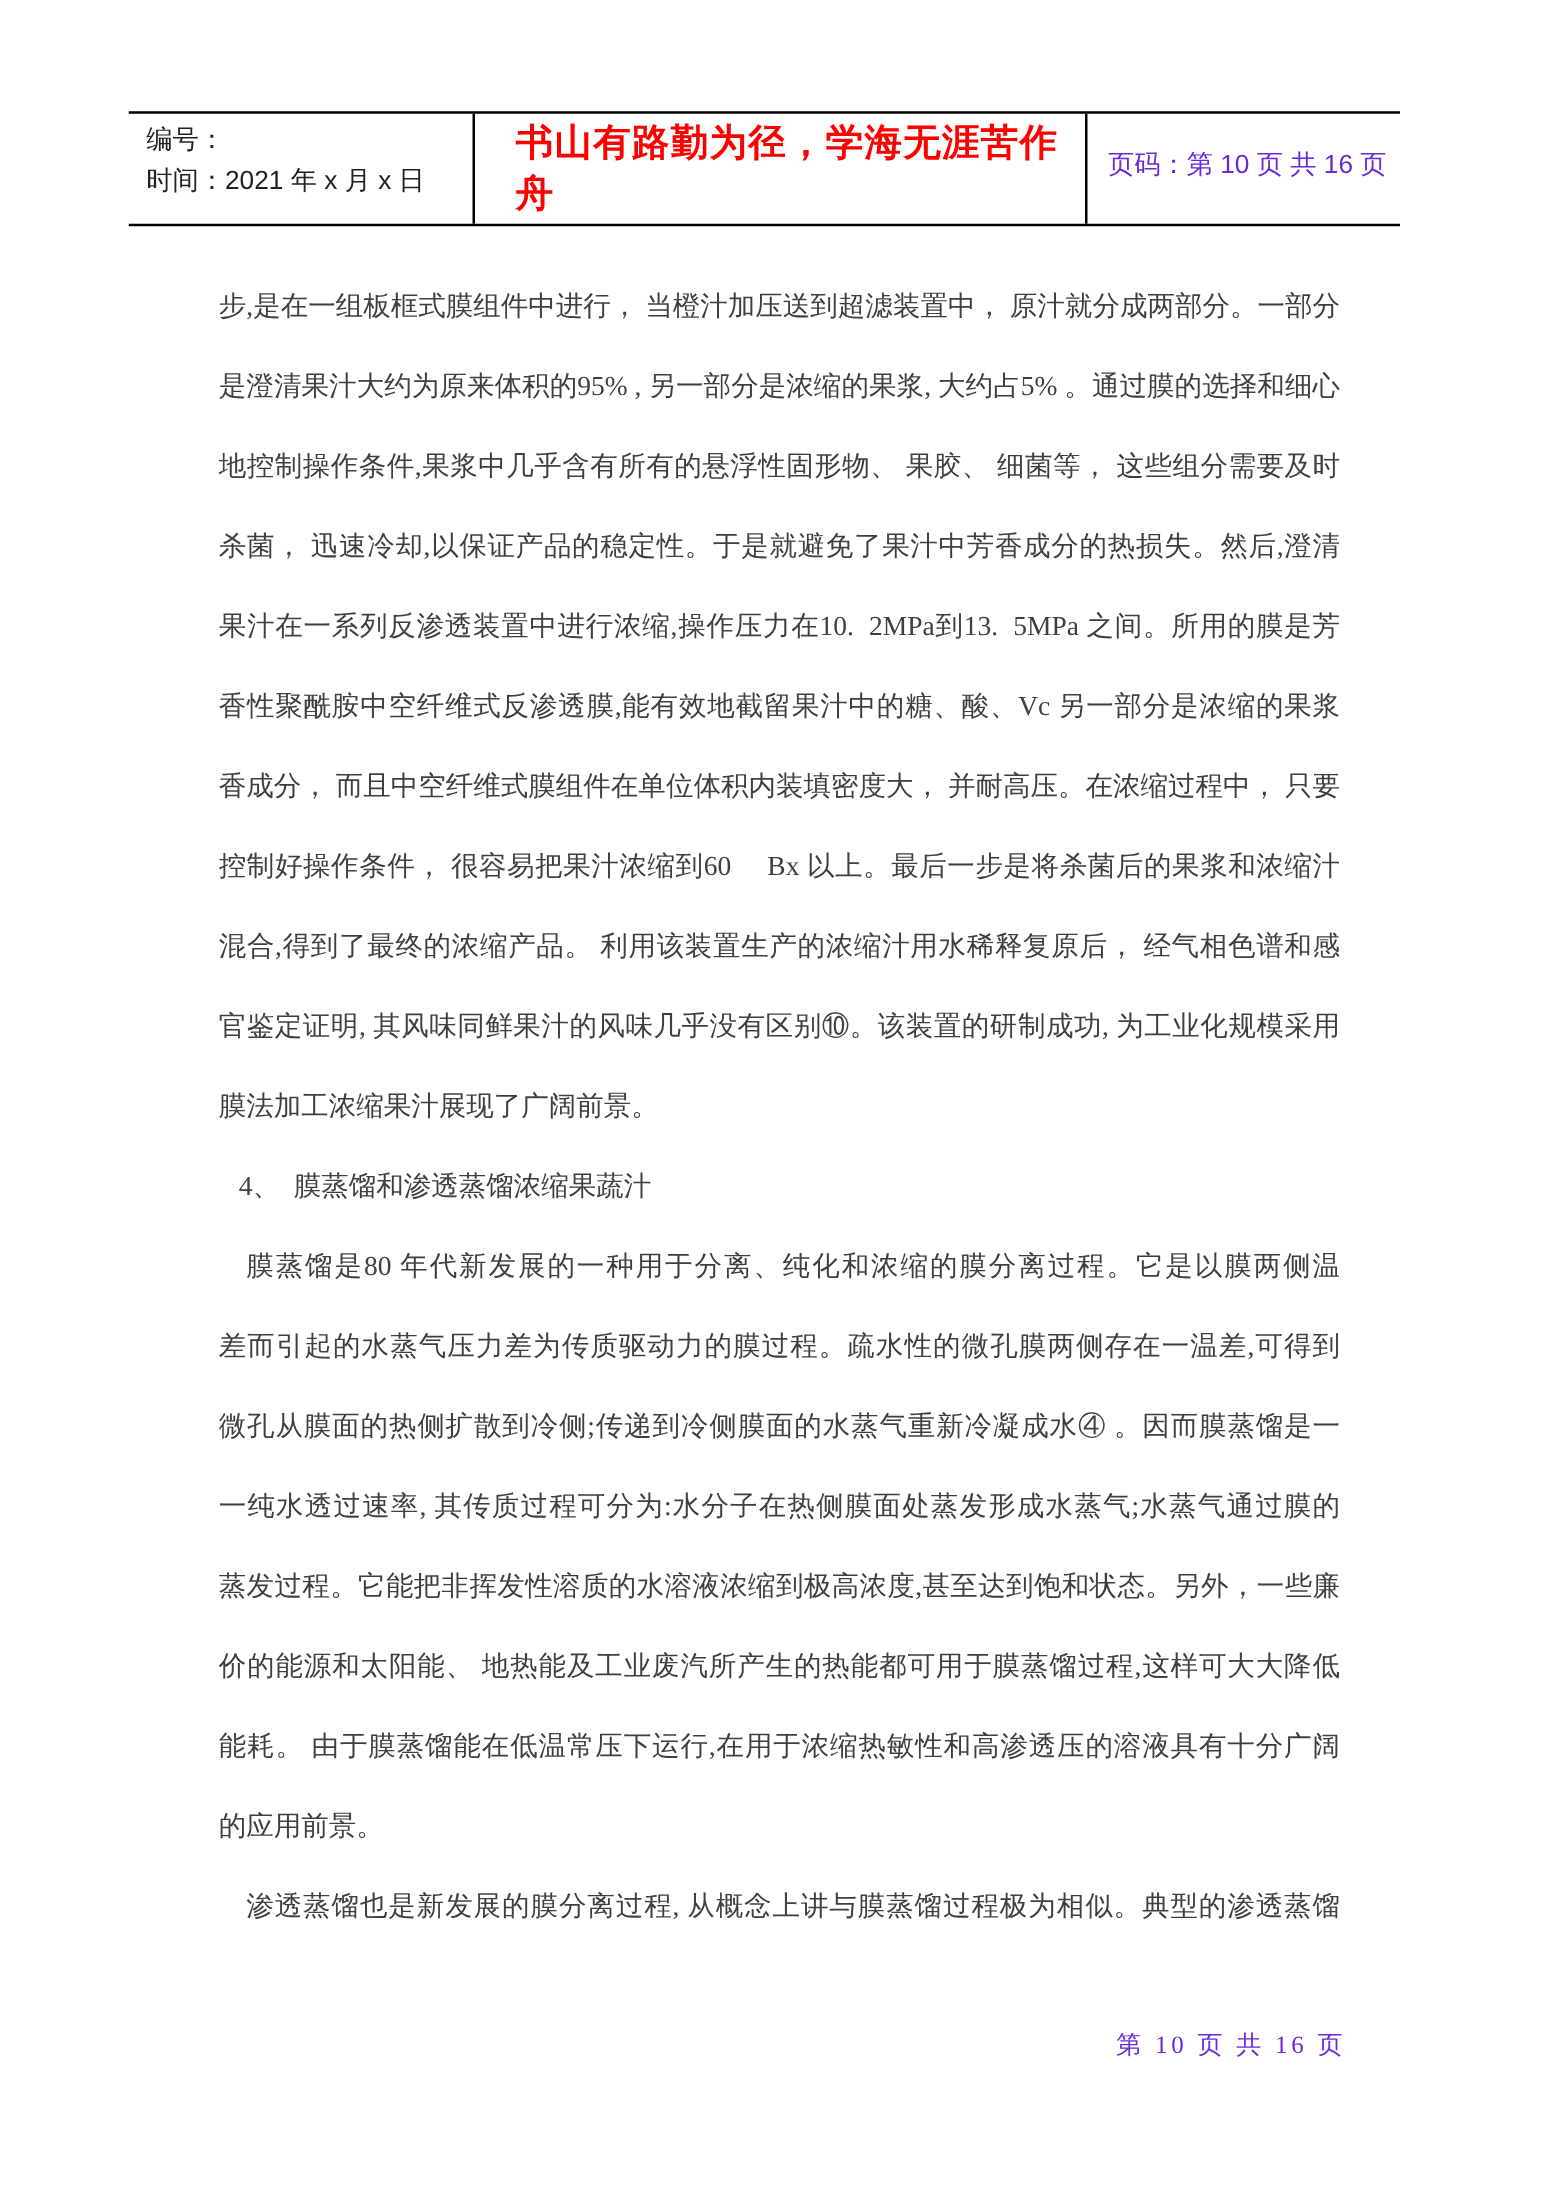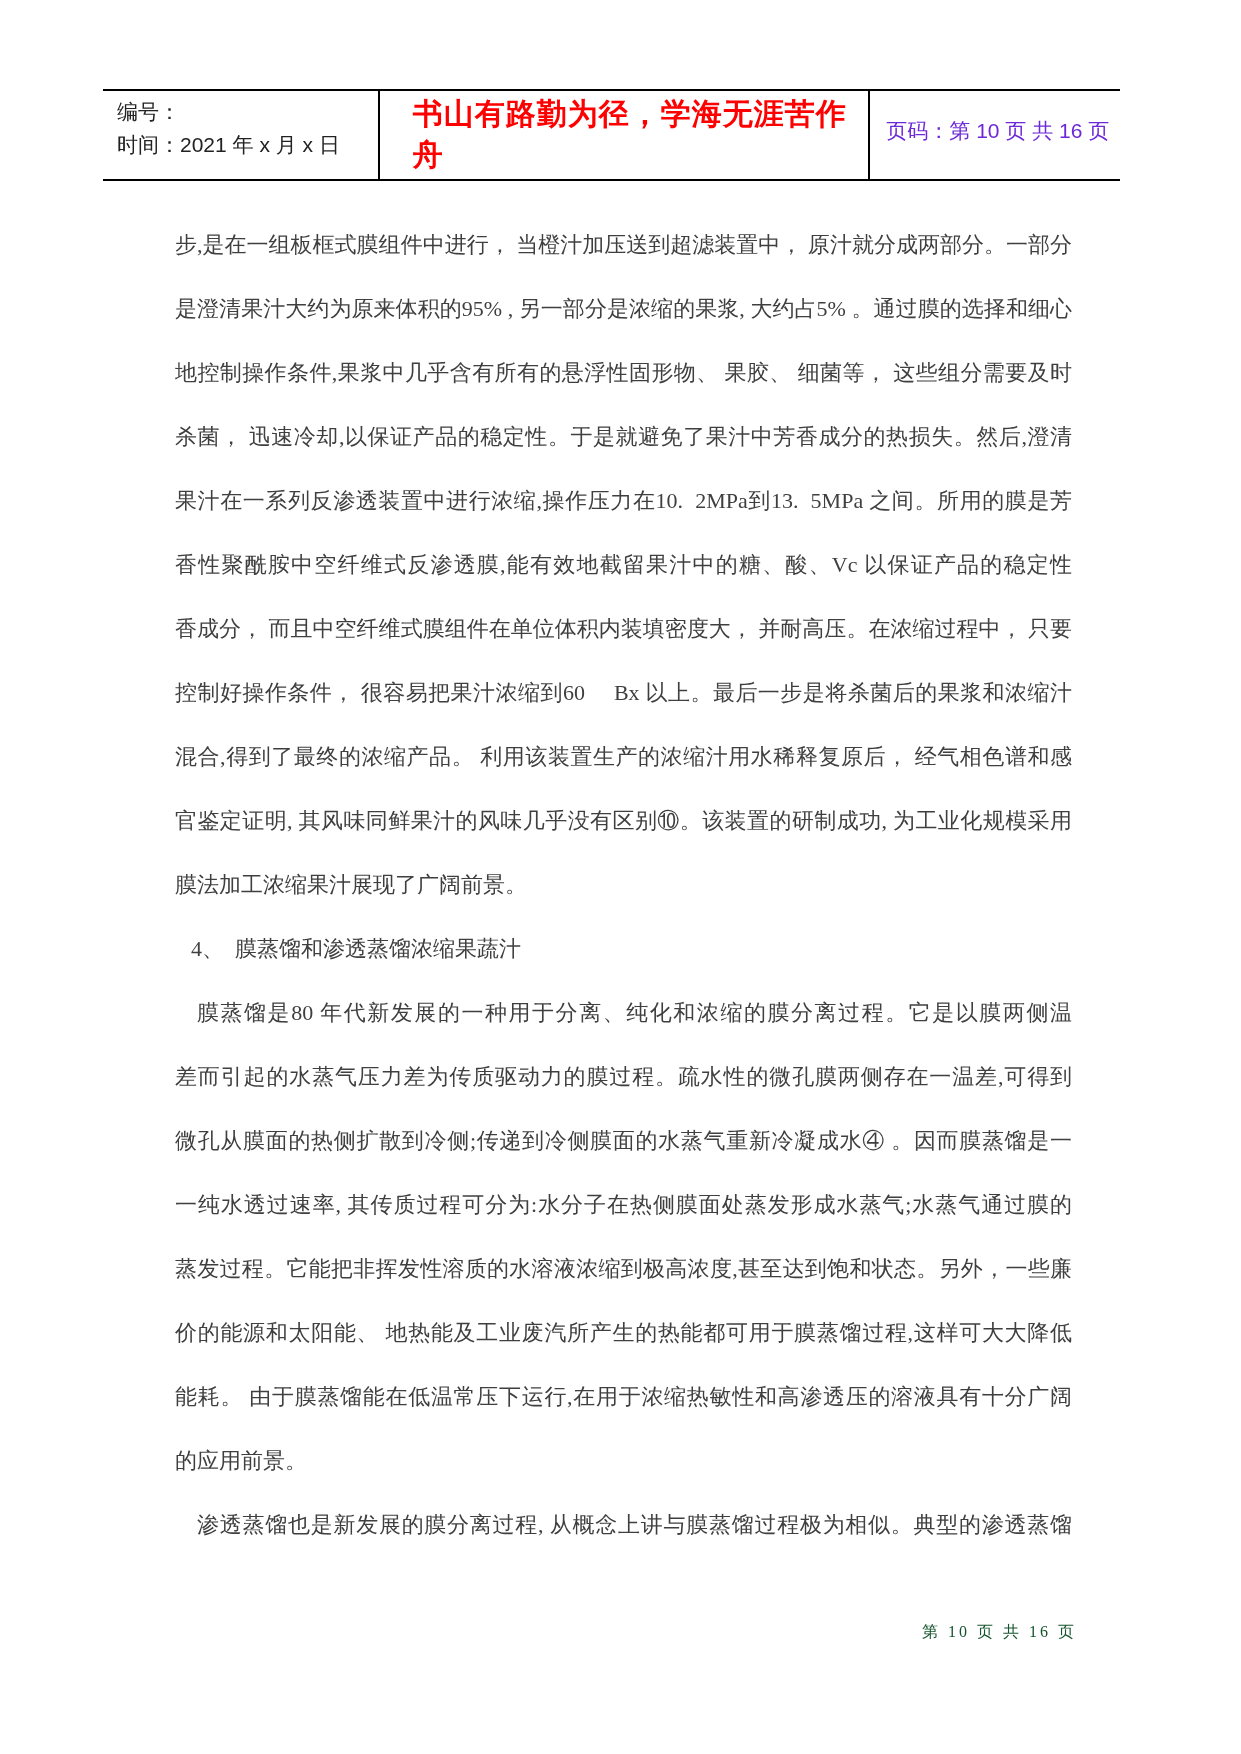--- a/index.html
+++ b/index.html
@@ -56,22 +56,22 @@
   }
   .line.last{text-align-last:left;}
   .line.indent{text-indent:22px;}
   .heading-line{
     height:64px;line-height:64px;
     font-size:22px;color:#3f3f3f;
     padding-left:16px;
     white-space:pre-wrap;
   }
   .footer{
-    position:absolute;left:922px;top:1622px;
-    font-size:16px;color:#14532d;
+    position:absolute;left:893px;top:1622px;
+    font-size:20px;color:#6d28d9;
     letter-spacing:3px;
   }
 </style>
 </head>
 <body>
 
 <div class="page">
 
   <div class="header-table">
     <div class="cell cell-meta">
@@ -86,21 +86,21 @@
     </div>
   </div>
 
   <div class="body-text">
     <div>
         <div class="line">步,是在一组板框式膜组件中进行， 当橙汁加压送到超滤装置中， 原汁就分成两部分。一部分</div>
         <div class="line">是澄清果汁大约为原来体积的95% , 另一部分是浓缩的果浆, 大约占5% 。通过膜的选择和细心</div>
         <div class="line">地控制操作条件,果浆中几乎含有所有的悬浮性固形物、 果胶、 细菌等， 这些组分需要及时</div>
         <div class="line">杀菌， 迅速冷却,以保证产品的稳定性。于是就避免了果汁中芳香成分的热损失。然后,澄清</div>
         <div class="line">果汁在一系列反渗透装置中进行浓缩,操作压力在10.  2MPa到13.  5MPa 之间。所用的膜是芳</div>
-        <div class="line">香性聚酰胺中空纤维式反渗透膜,能有效地截留果汁中的糖、酸、Vc 以保证产品的稳定性</div>
+        <div class="line">香性聚酰胺中空纤维式反渗透膜,能有效地截留果汁中的糖、酸、Vc 另一部分是浓缩的果浆</div>
         <div class="line">香成分， 而且中空纤维式膜组件在单位体积内装填密度大， 并耐高压。在浓缩过程中， 只要</div>
         <div class="line">控制好操作条件， 很容易把果汁浓缩到60　 Bx 以上。最后一步是将杀菌后的果浆和浓缩汁</div>
         <div class="line">混合,得到了最终的浓缩产品。 利用该装置生产的浓缩汁用水稀释复原后， 经气相色谱和感</div>
         <div class="line">官鉴定证明, 其风味同鲜果汁的风味几乎没有区别⑩。该装置的研制成功, 为工业化规模采用</div>
         <div class="line last">膜法加工浓缩果汁展现了广阔前景。</div>
       </div>
     <div class="heading-line">4、  膜蒸馏和渗透蒸馏浓缩果蔬汁</div>
     <div>
         <div class="line indent">膜蒸馏是80 年代新发展的一种用于分离、纯化和浓缩的膜分离过程。它是以膜两侧温</div>
         <div class="line">差而引起的水蒸气压力差为传质驱动力的膜过程。疏水性的微孔膜两侧存在一温差,可得到</div>

